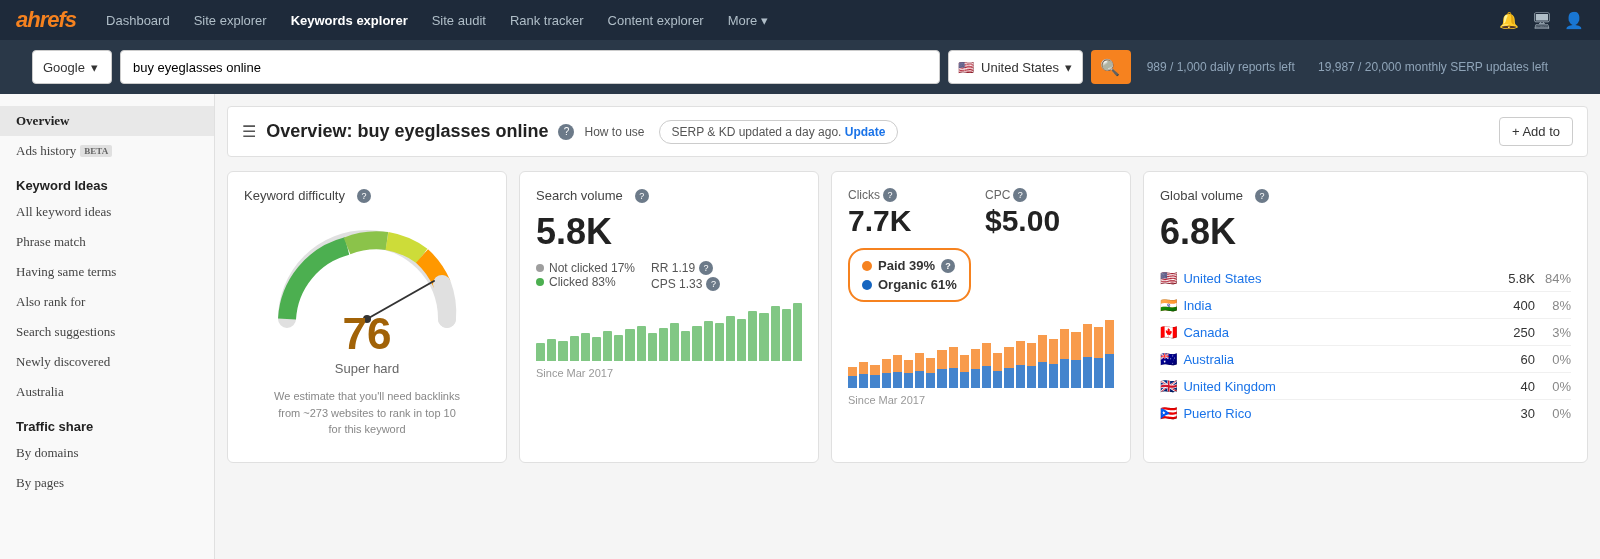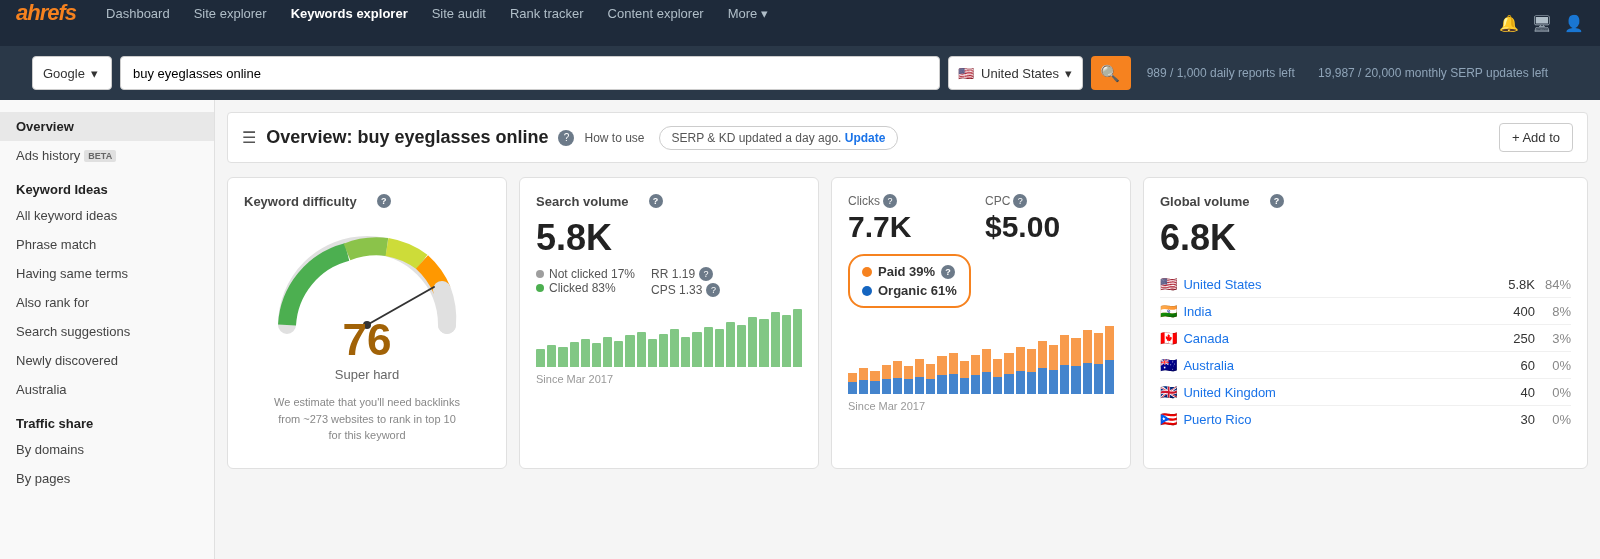--- a/index.html
+++ b/index.html
@@ -2,22 +2,23 @@
 <html><head>
   <meta charset="utf-8">
   <style>
     * { box-sizing: border-box; margin: 0; padding: 0; }
     body { font-family: -apple-system, BlinkMacSystemFont, 'Segoe UI', Arial, sans-serif; background: #f5f5f5; font-size: 13px; color: #333; }
 
     
     .top-nav {
       background: #1e2a3a;
       display: flex;
+      align-items: center;
       padding: 0 16px;
-      height: 46px;
+      height: 40px;
       gap: 4px;
     }
     .logo {
       color: #f6821f;
       font-size: 22px;
       font-weight: 900;
       font-style: italic;
       margin-right: 16px;
       letter-spacing: -1px;
     }
@@ -114,20 +115,21 @@
       flex-shrink: 0;
     }
     .sidebar-item {
       padding: 7px 16px;
       cursor: pointer;
       font-size: 13px;
       color: #444;
       display: flex;
       align-items: center;
       gap: 4px;
+      font-family: Liberation Serif, serif;
     }
     .sidebar-item.active { background: #e8e8e8; font-weight: 600; color: #222; }
     .sidebar-section-title {
       padding: 12px 16px 4px;
       font-weight: 700;
       font-size: 13px;
       color: #222;
     }
     .beta-badge {
       background: #e0e0e0;
@@ -204,25 +206,26 @@
       gap: 12px;
     }
     .card {
       background: #fff;
       border: 1px solid #e0e0e0;
       border-radius: 6px;
       padding: 16px;
     }
     .card-title {
       font-size: 13px;
-      font-weight: 700;
+      font-weight: 400;
       color: #444;
       margin-bottom: 8px;
       display: flex;
-      gap: 20px;
+      align-items: center;
+      gap: 12px;
     }
 
     
     .gauge-container {
       display: flex;
       flex-direction: column;
       align-items: center;
       padding: 8px 0;
     }
     .gauge-svg { width: 200px; height: 110px; }

